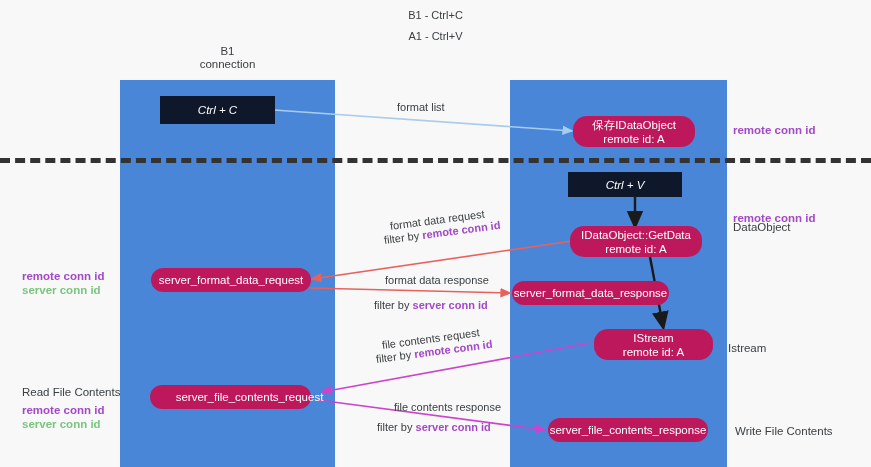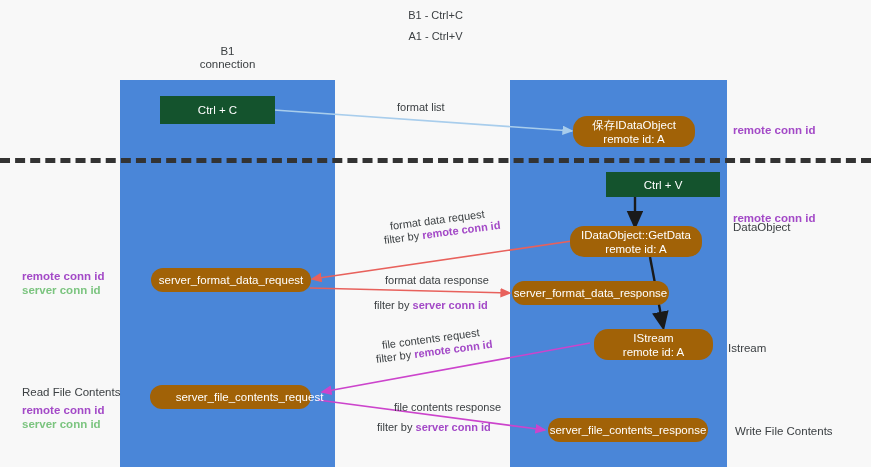--- a/index.html
+++ b/index.html
@@ -31,22 +31,22 @@
     position:absolute;left:0;top:158px;width:871px;height:0;
     border-top:5px dashed #333;
   }
 
   .box{
     position:absolute;box-sizing:border-box;
     display:flex;flex-direction:column;align-items:center;justify-content:center;
     color:#ffffff;font-size:11.5px;line-height:14px;text-align:center;
     white-space:pre-line;
   }
-  .green{background:#14532d;}
-  .orange{background:#a16207;border-radius:14px;}
+  .green{background:#0f172a;font-style:italic;}
+  .orange{background:#be185d;border-radius:14px;}
 
   .ann{
     position:absolute;font-size:11.5px;color:#3c4043;line-height:14px;
     white-space:pre-line;
   }
   .ann-purple{color:#a349c7;font-weight:bold;}
   .ann-green{color:#7bc47f;font-weight:bold;}
 
   .mid-label{
     position:absolute;font-size:11px;color:#3c4043;line-height:15px;
@@ -105,21 +105,21 @@
     <line x1="318" y1="400" x2="545" y2="430" stroke="#cc44cc" stroke-width="1.6" marker-end="url(#ar-magenta)"></line>
   </svg>
 
   <div class="dashed"></div>
 
   <div class="box green" style="left:160px;top:96px;width:115px;height:28px;">Ctrl + C</div>
 
   <div class="box orange" style="left:573px;top:116px;width:122px;height:31px;">保存IDataObject
 remote id: A</div>
 
-  <div class="box green" style="left:606px;top:172px;width:114px;height:25px;">Ctrl + V</div>
+  <div class="box green" style="left:568px;top:172px;width:114px;height:25px;">Ctrl + V</div>
 
   <div class="box orange" style="left:570px;top:226px;width:132px;height:31px;">IDataObject::GetData
 remote id: A</div>
 
   <div class="box orange" style="left:151px;top:268px;width:160px;height:24px;">server_format_data_request</div>
 
   <div class="box orange" style="left:512px;top:281px;width:157px;height:24px;text-align:right;">server_format_data_response</div>
 
   <div class="box orange" style="left:594px;top:329px;width:119px;height:31px;">IStream
 remote id: A</div>

